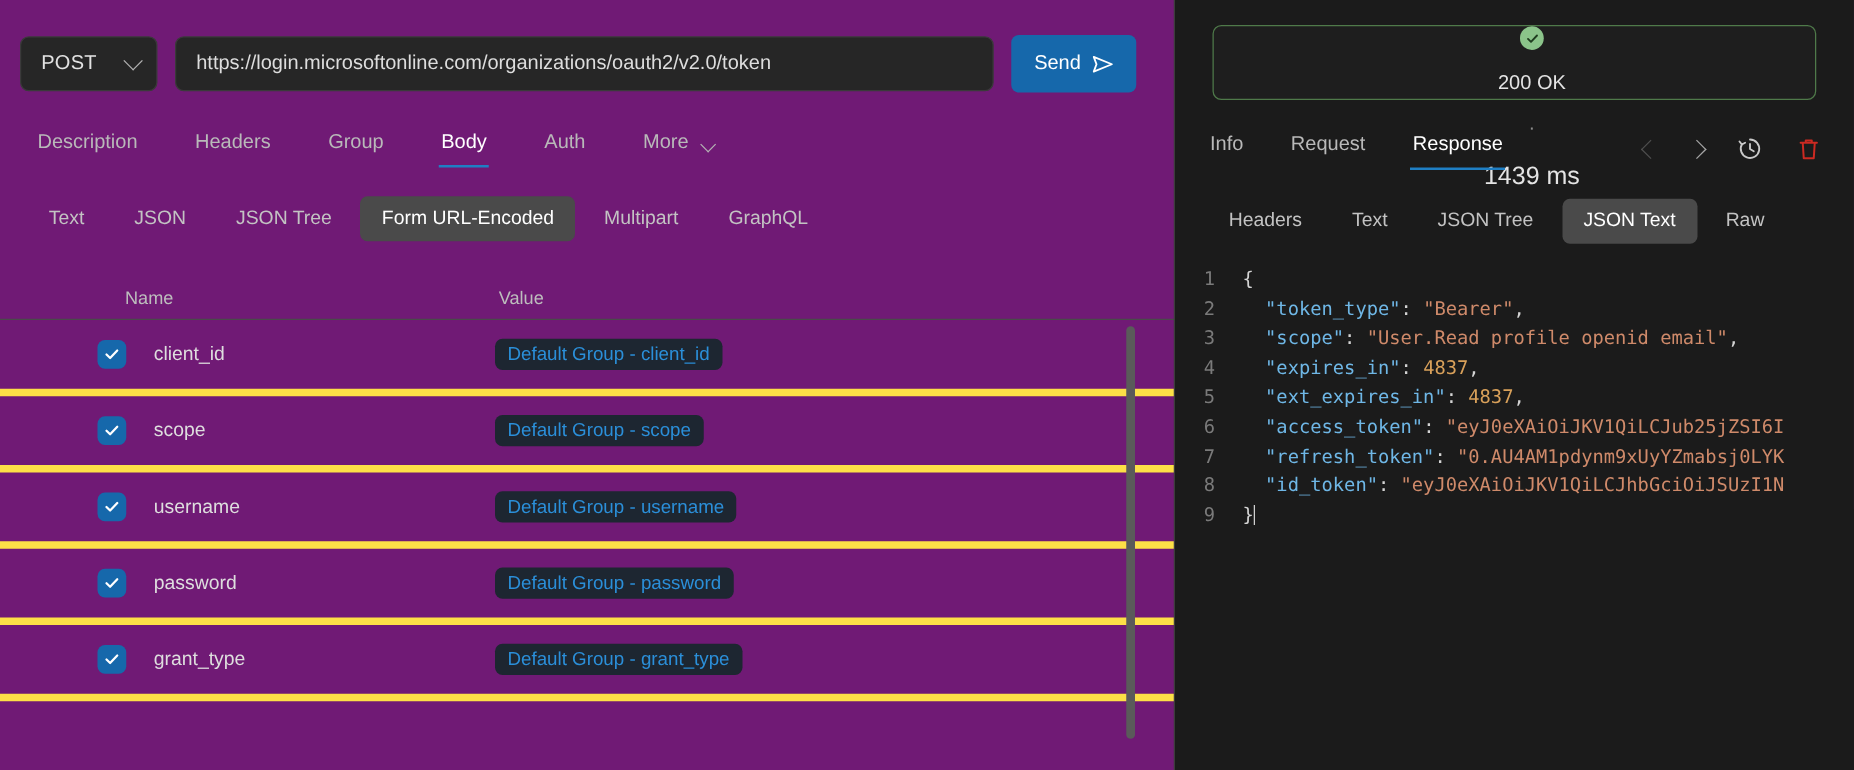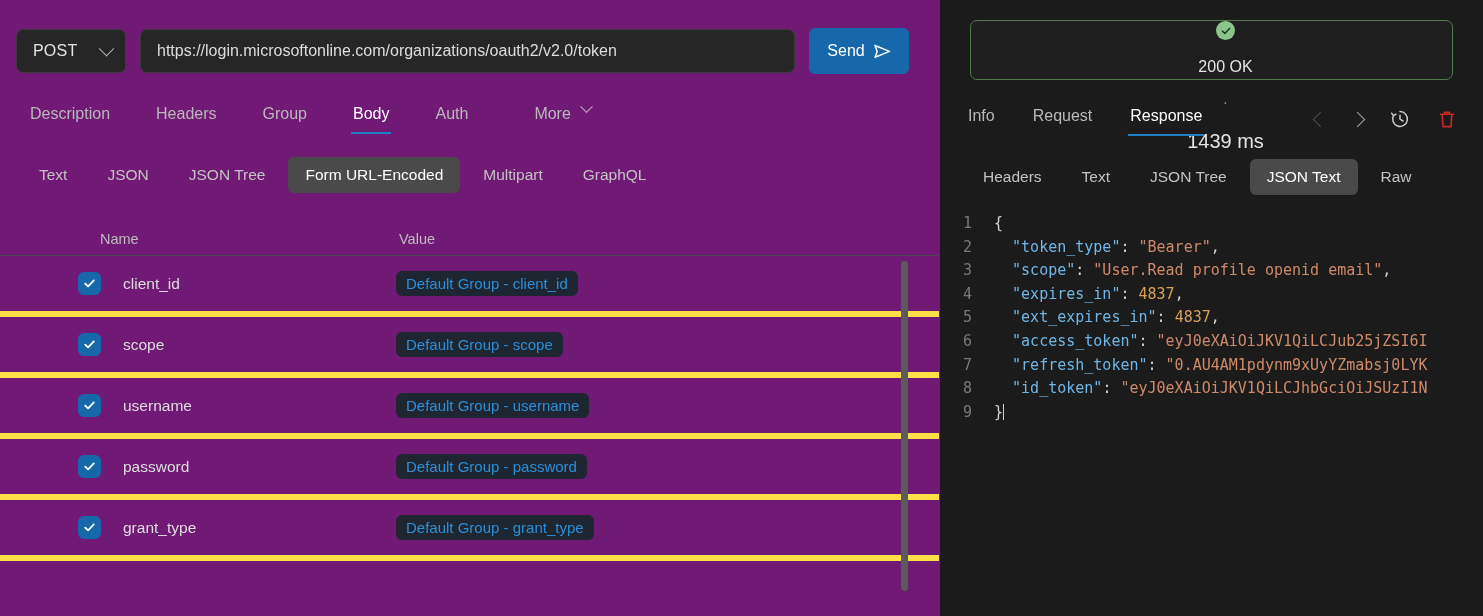--- a/index.html
+++ b/index.html
@@ -79,21 +79,21 @@
     margin-right: 46px;
     cursor: pointer;
     white-space: nowrap;
   }
   .tab.active { color: #ffffff; }
   .tab.active::after {
     content: ""; position: absolute;
     left: -2px; right: -2px; bottom: 0;
     height: 2px; background: #1f7fc4;
   }
-  .tab-more { display: flex; align-items: flex-start; gap: 11px; margin-right: 0; margin-left: 20px; }
+  .tab-more { display: flex; align-items: flex-end; gap: 11px; margin-right: 0; }
   .chev-sm {
     width: 9px; height: 9px;
     border-right: 1.5px solid #b4b4b4;
     border-bottom: 1.5px solid #b4b4b4;
     transform: rotate(45deg) translate(-2px,-2px);
   }
 
   
   .subtabs {
     display: flex; align-items: center;

